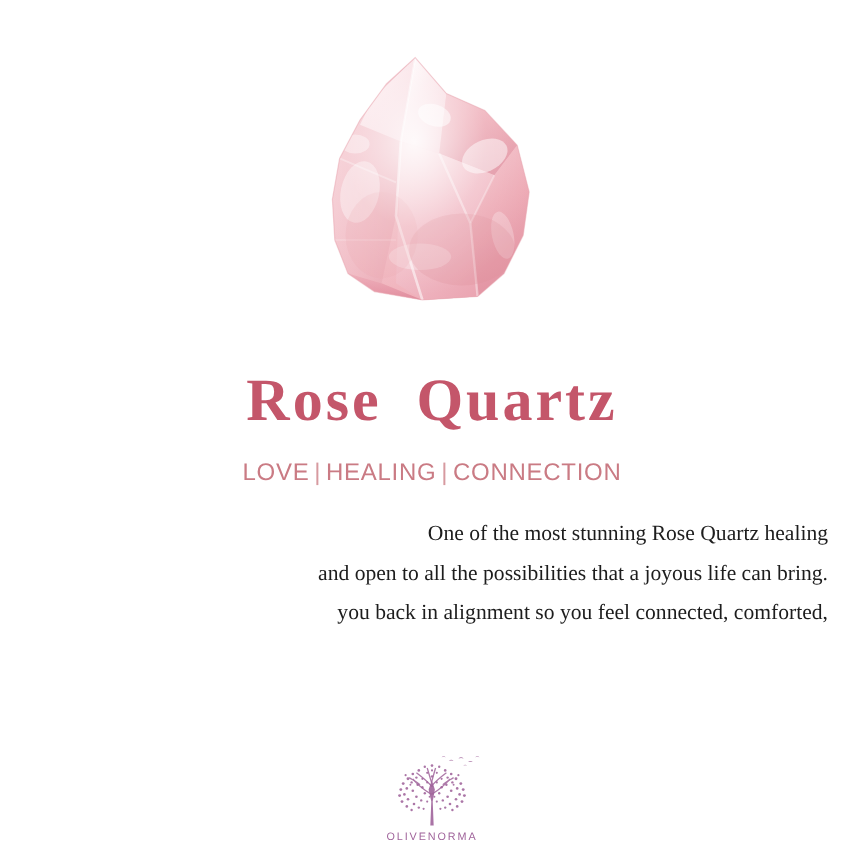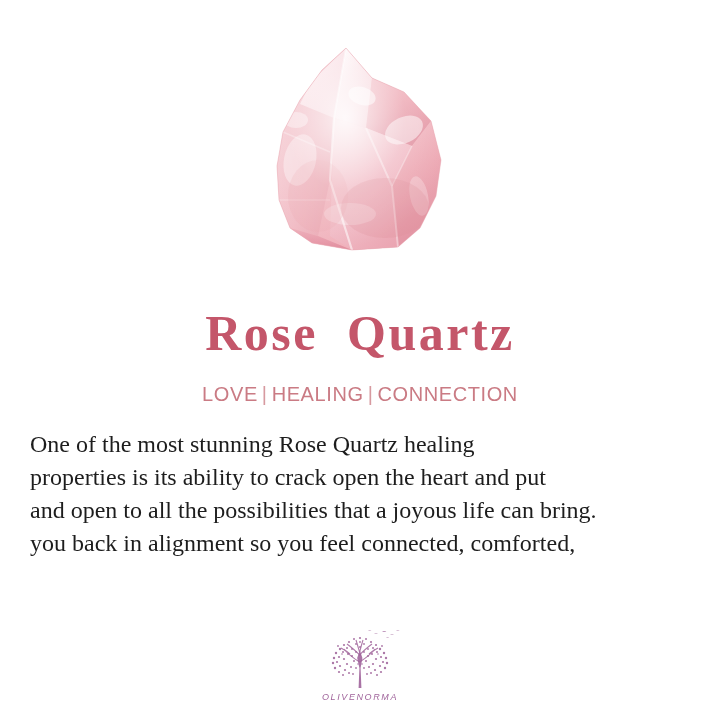--- a/index.html
+++ b/index.html
@@ -71,40 +71,39 @@
     color: #d79aa0;
     padding: 0 4px;
   }
 
   
   .body-copy {
     margin: 0;
     padding-top: 24px;
     width: 660px;
     font-family: "Liberation Serif", serif;
-    font-size: 24px;
+    font-size: 18px;
     line-height: 33px;
     color: #1d1d1d;
-    text-align: left;
+    text-align: right;
   }
   .body-copy .ln {
     display: block;
     white-space: nowrap;
   }
 
   
   .logo {
     position: absolute;
     left: 0;
     right: 0;
     bottom: 18px;
     display: flex;
     flex-direction: column;
     align-items: center;
-    font-style: italic;
   }
   .logo-mark {
     width: 96px;
     height: 62px;
     display: block;
   }
   .logo-word {
     margin-top: 3px;
     font-family: "Liberation Sans", sans-serif;
     font-size: 9px;
@@ -210,21 +209,20 @@
   </div>
 
   <h1 class="title">Rose Quartz</h1>
 
   <div class="subtitle">
     <span>LOVE</span><span class="sep">|</span><span>HEALING</span><span class="sep">|</span><span>CONNECTION</span>
   </div>
 
   <p class="body-copy">
     <span class="ln">One of the most stunning Rose Quartz healing</span>
-    <span class="ln">properties is its ability to crack open the heart and put</span>
     <span class="ln">and open to all the possibilities that a joyous life can bring.</span>
     <span class="ln">you back in alignment so you feel connected, comforted,</span>
   </p>
 
   <div class="logo">
     <svg class="logo-mark" viewBox="0 0 96 62" aria-hidden="true">
       <g fill="#a0649b">
 
         <path d="M46.6,60 L47.4,40 L45.2,30 L47.8,22 L50.4,30 L48.6,40 L49.4,60 Z" opacity="0.9"></path>
 

